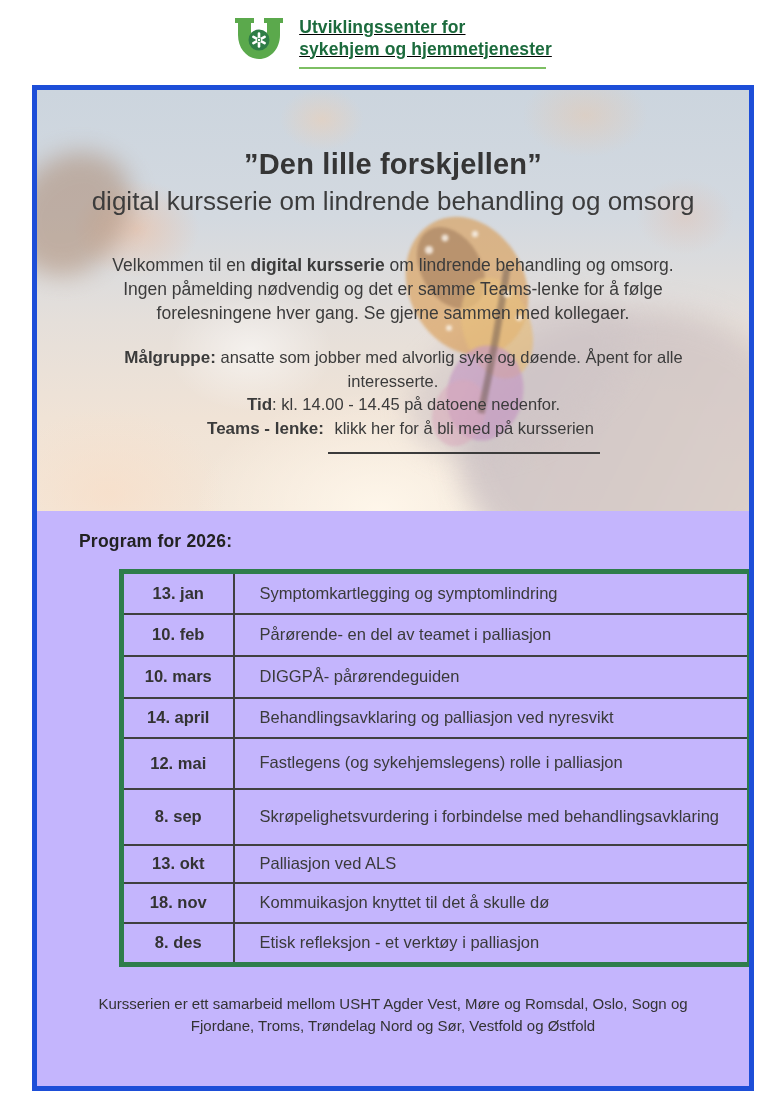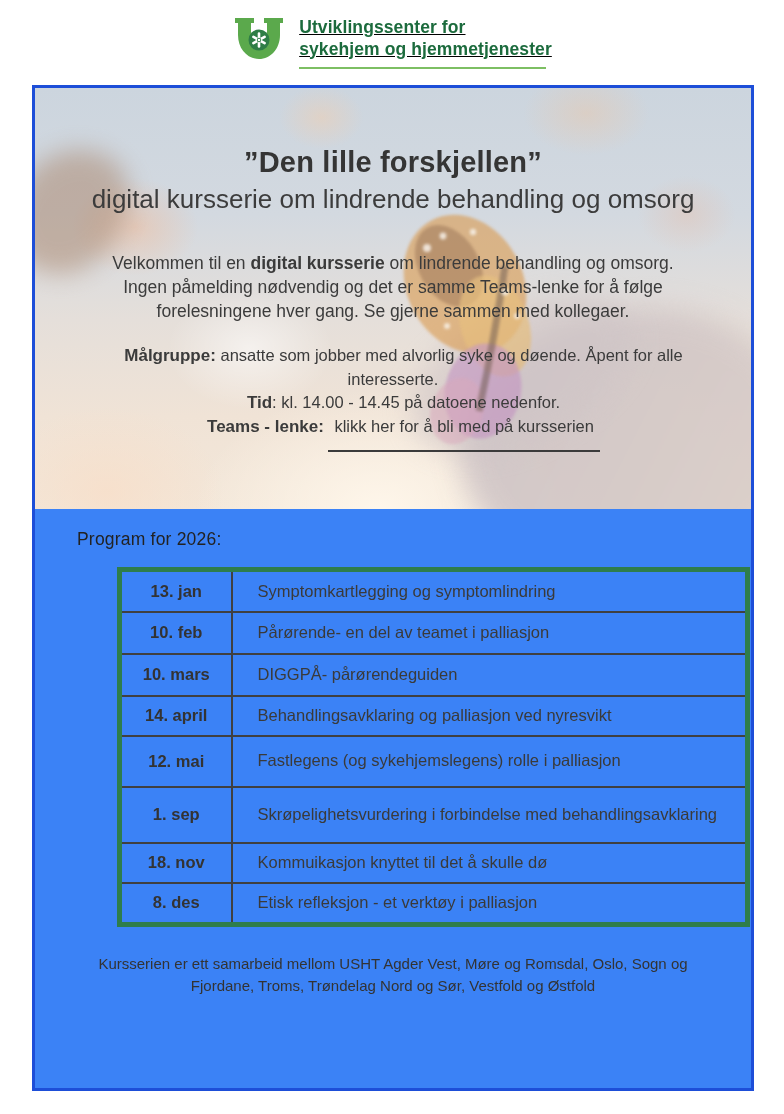--- a/index.html
+++ b/index.html
@@ -20,21 +20,21 @@
   .logo-textwrap { display: flex; flex-direction: column; }
   .logo-name {
     color: #1c6b3d; font-weight: bold; font-size: 17.5px; line-height: 1.22;
     letter-spacing: 0.1px;
   }
   .logo-underline { border-bottom: 2px solid #7dbf63; margin-top: 7px; width: 247px; }
 
   
   .main-box {
     position: absolute; left: 32px; top: 85px; width: 722px; height: 1006px;
-    border: 3px solid #1d4ed8; background: #3b82f6; overflow: hidden;
+    border: 5px solid #1d4ed8; background: #c4b5fd; overflow: hidden;
   }
 
   
   .hero {
     position: relative; height: 421px; overflow: hidden;
     background:
       radial-gradient(90px 70px at 14% 33%, rgba(242,186,150,.50), rgba(242,186,150,0) 70%),
       radial-gradient(60px 45px at 40% 7%, rgba(245,205,170,.45), rgba(245,205,170,0) 70%),
       radial-gradient(90px 60px at 77% 6%, rgba(238,196,160,.40), rgba(238,196,160,0) 70%),
       radial-gradient(70px 55px at 91% 30%, rgba(233,185,160,.35), rgba(233,185,160,0) 70%),
@@ -69,21 +69,21 @@
   .hero-info  { font-size: 16.5px; line-height: 1.4; max-width: 606px; margin: 0 auto; }
   .hero-info.first { margin-top: 21px; }
   .hero-info b { font-size: 17px; padding-left: 21px; }
   .teams-link {
     color: #3b3b3b; text-decoration: none; cursor: pointer;
     border-bottom: 2px solid #3b3b3b; padding: 0 6px 12px; display: inline-block;
   }
 
   
   .program { padding: 20px 0 0 42px; }
-  .program-heading { font-size: 17.5px; font-weight: normal; color: #222; letter-spacing: .2px; }
+  .program-heading { font-size: 17.5px; font-weight: bold; color: #222; letter-spacing: .2px; }
   table.program-table {
     border-collapse: collapse; margin-top: 17px; width: 633px;
     border: 5px solid #2e7d4b; table-layout: fixed; margin-left: 40px;
   }
   .program-table td {
     border: 2px solid #404040; font-size: 16.5px; color: #3a3a3a;
     vertical-align: middle;
   }
   .program-table td.date-cell { width: 112px; text-align: center; font-weight: bold; color: #333; }
   .program-table td.topic-cell { padding: 6px 14px 6px 25px; line-height: 1.3; }
@@ -186,22 +186,26 @@
           </tr>
           <tr class="r4">
             <td class="date-cell">14. april</td>
             <td class="topic-cell">Behandlingsavklaring og palliasjon ved nyresvikt</td>
           </tr>
           <tr class="r5">
             <td class="date-cell">12. mai</td>
             <td class="topic-cell">Fastlegens (og sykehjemslegens) rolle i palliasjon</td>
           </tr>
           <tr class="r7">
-            <td class="date-cell">1. sep</td>
+            <td class="date-cell">8. sep</td>
             <td class="topic-cell">Skrøpelighetsvurdering i forbindelse med behandlingsavklaring</td>
+          </tr>
+          <tr class="r8">
+            <td class="date-cell">13. okt</td>
+            <td class="topic-cell">Palliasjon ved ALS</td>
           </tr>
           <tr class="r9">
             <td class="date-cell">18. nov</td>
             <td class="topic-cell">Kommuikasjon knyttet til det å skulle dø</td>
           </tr>
           <tr class="r10">
             <td class="date-cell">8. des</td>
             <td class="topic-cell">Etisk refleksjon - et verktøy i palliasjon</td>
           </tr>
         </tbody>

